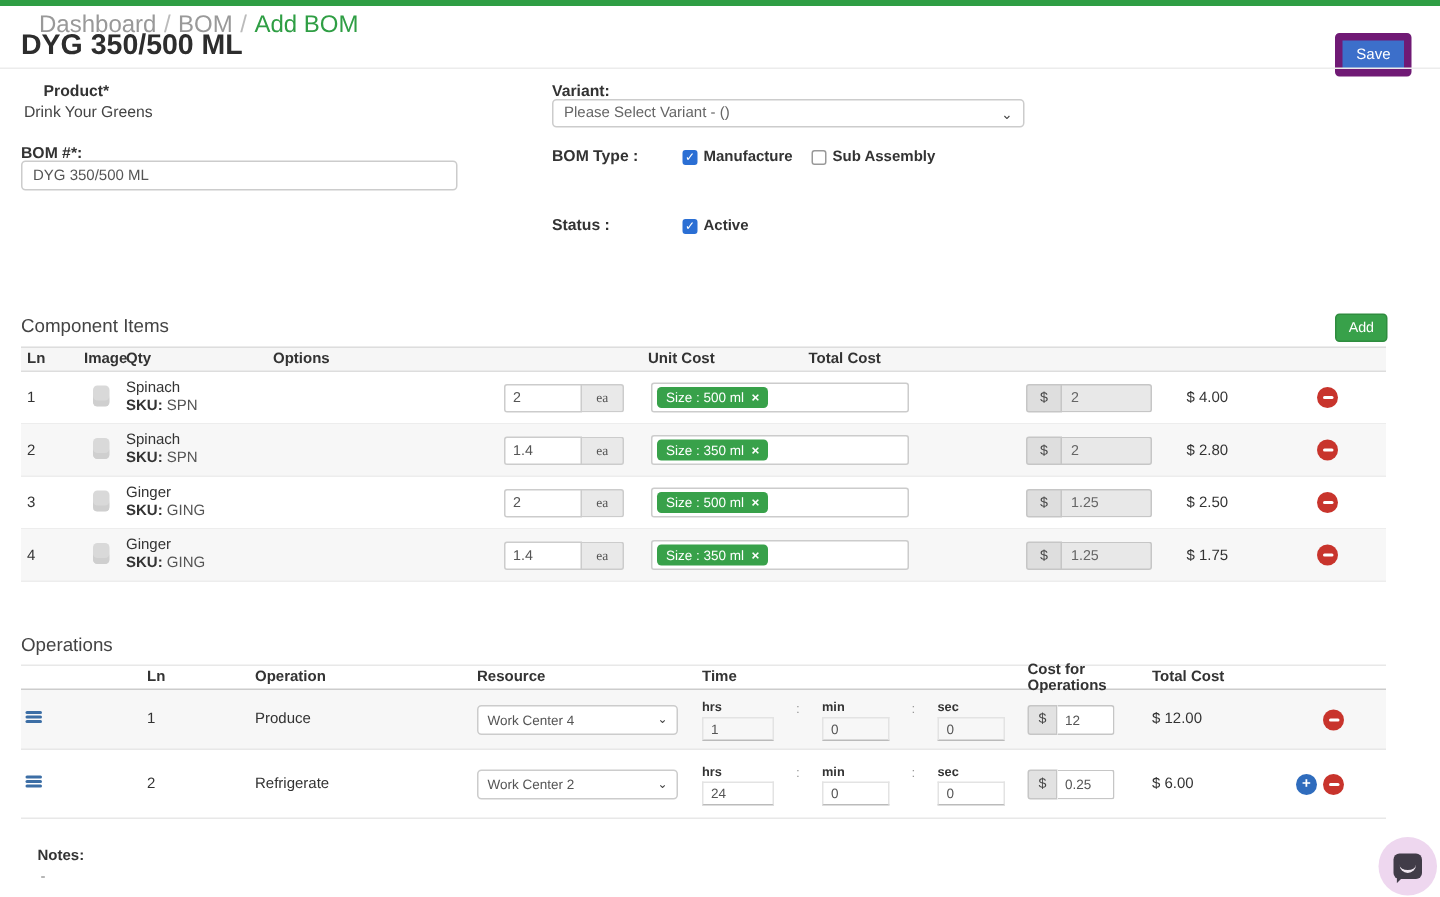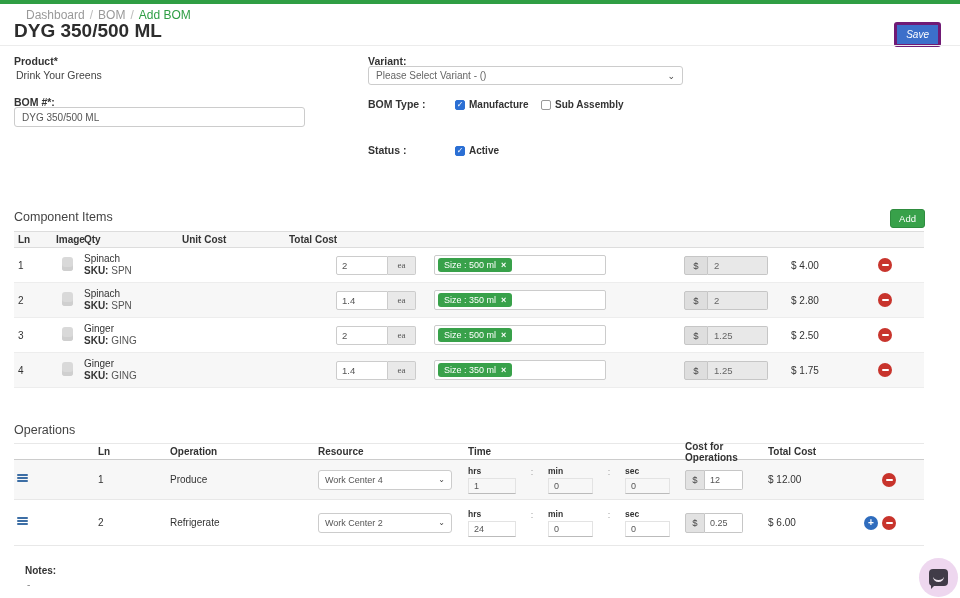--- a/index.html
+++ b/index.html
@@ -1,31 +1,31 @@
 <!DOCTYPE html>
 <html><head>
 <meta charset="utf-8">
 <style>
   * { margin:0; padding:0; box-sizing:border-box; }
   html,body { width:960px; height:598px; background:#fff; overflow:hidden;
               font-family:"Liberation Sans", sans-serif; color:#333; }
   .topbar { position:absolute; left:0; top:0; width:960px; height:4px; background:#2f9e44; }
 
   
-  .breadcrumb { position:absolute; left:26px; top:8px; font-size:12px; color:#999; }
+  .breadcrumb { position:absolute; left:26px; top:8px; font-size:16px; color:#999; }
   .breadcrumb .sep { margin:0 5px; color:#bbb; }
   .breadcrumb .current { color:#2f9e44; }
   .page-title { position:absolute; left:14px; top:20px; font-size:19px; font-weight:bold; color:#2d2d2d; }
   .save-btn { position:absolute; right:19px; top:22px; background:#3c6fca; color:#fff; font-size:10px;
-              padding:4px 9px; border-radius:3px; border:3px solid #701a75; cursor:pointer;font-style:italic; }
+              padding:4px 9px; border-radius:3px; border:5px solid #701a75; cursor:pointer; }
   .hdr-divider { position:absolute; left:0; top:45px; width:960px; border-top:1px solid #ececec; }
 
   
   .lbl { font-size:10.5px; font-weight:bold; color:#333; }
-  .product-label { position:absolute; left:14px; top:55px; }
+  .product-label { position:absolute; left:29px; top:55px; }
   .product-value { position:absolute; left:16px; top:69px; font-size:10.5px; color:#444; }
   .bom-label { position:absolute; left:14px; top:96px; }
   .bom-input { position:absolute; left:14px; top:107px; width:291px; height:20px; border:1px solid #ccc;
                border-radius:3px; font-size:10px; color:#555; padding:0 7px; font-family:"Liberation Sans",sans-serif; }
   .variant-label { position:absolute; left:368px; top:55px; }
   .variant-select { position:absolute; left:368px; top:66px; width:315px; height:19px; border:1px solid #ccc;
                     border-radius:3px; background:#fff; font-size:10px; color:#666; display:flex;
                     align-items:center; padding:0 7px; cursor:pointer; }
   .variant-select .chev { margin-left:auto; color:#444; font-size:9px; }
   .bomtype-label { position:absolute; left:368px; top:98px; }
@@ -164,20 +164,21 @@
 </div>
 
 <div class="ci-title">Component Items</div>
 <button class="add-btn">Add</button>
 
 <div class="ctable">
   <div class="chead">
     <div class="c-ln">Ln</div>
     <div class="c-img">Image</div>
     <div class="c-qty">Qty</div>
+    <div class="c-opt">Options</div>
     <div class="c-unit">Unit Cost</div>
     <div class="c-total">Total Cost</div>
     <div class="c-act"></div>
   </div>
 
   <div class="crow z0">
     <div class="c-ln">1</div>
     <div class="c-img"><span class="imgph"></span></div>
     <div class="c-item">
         <div>Spinach</div>

